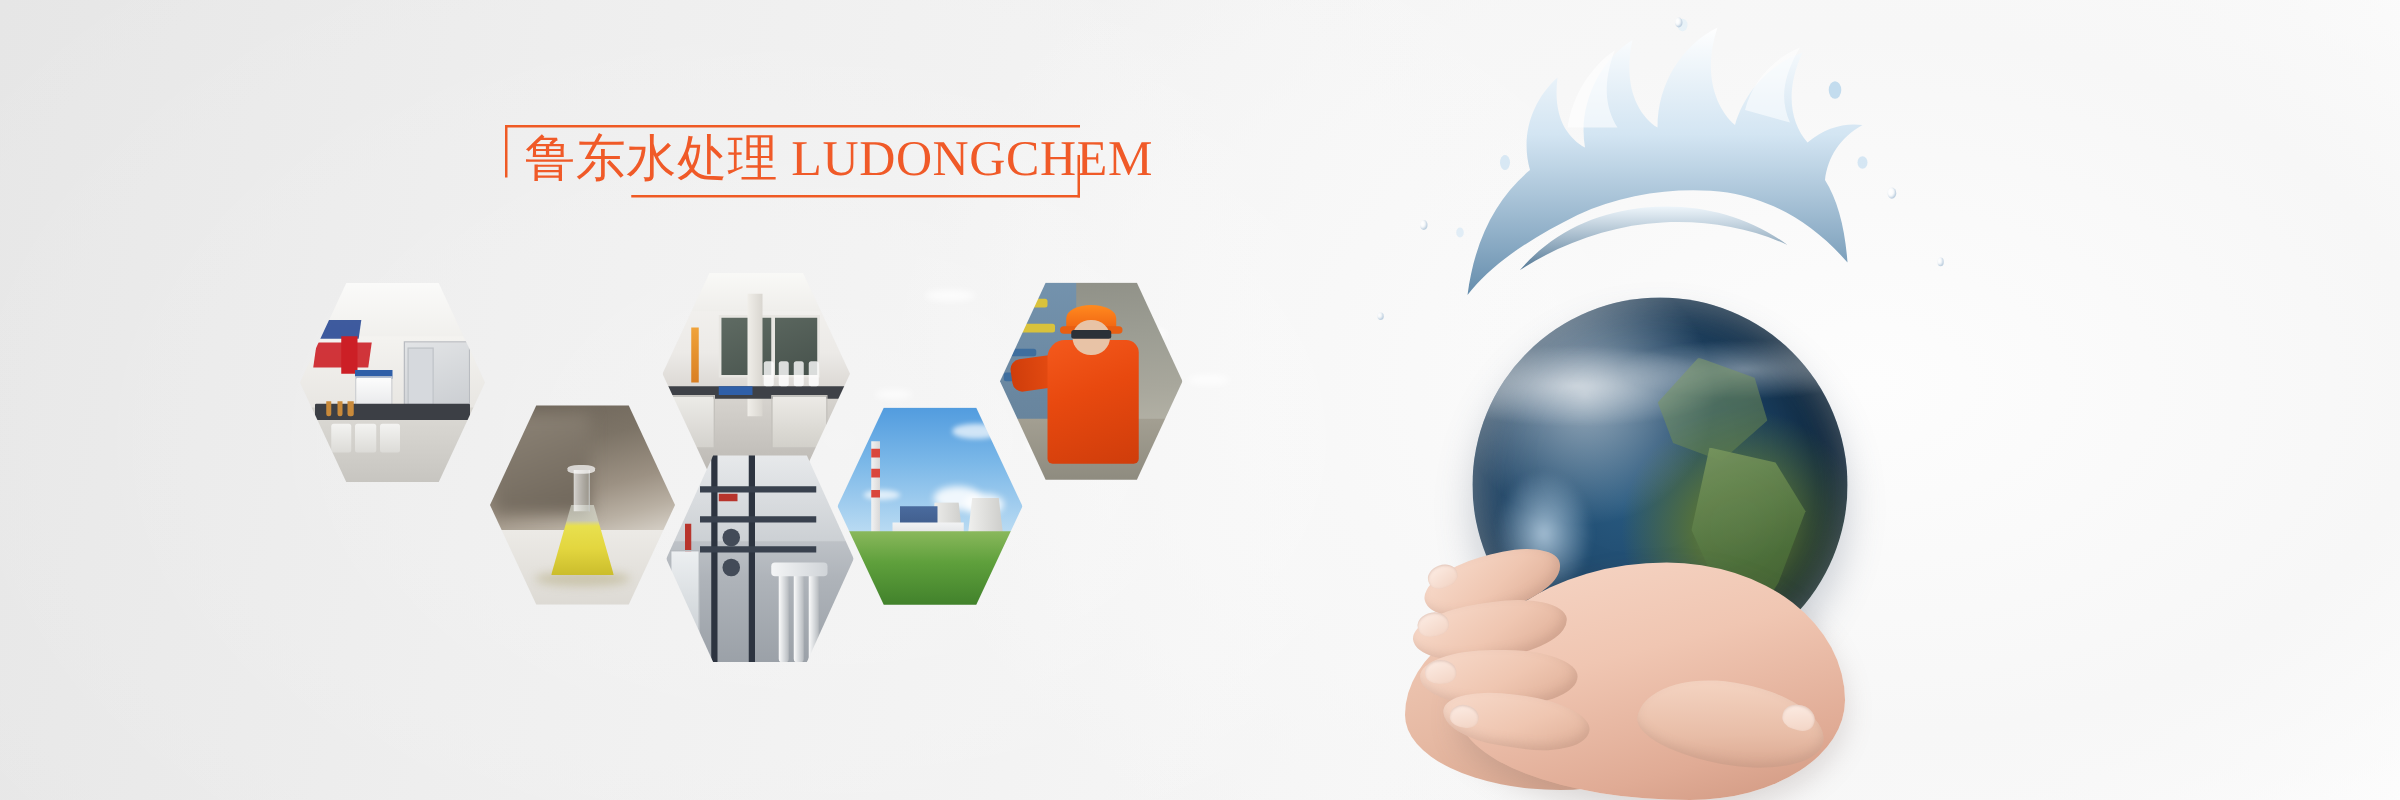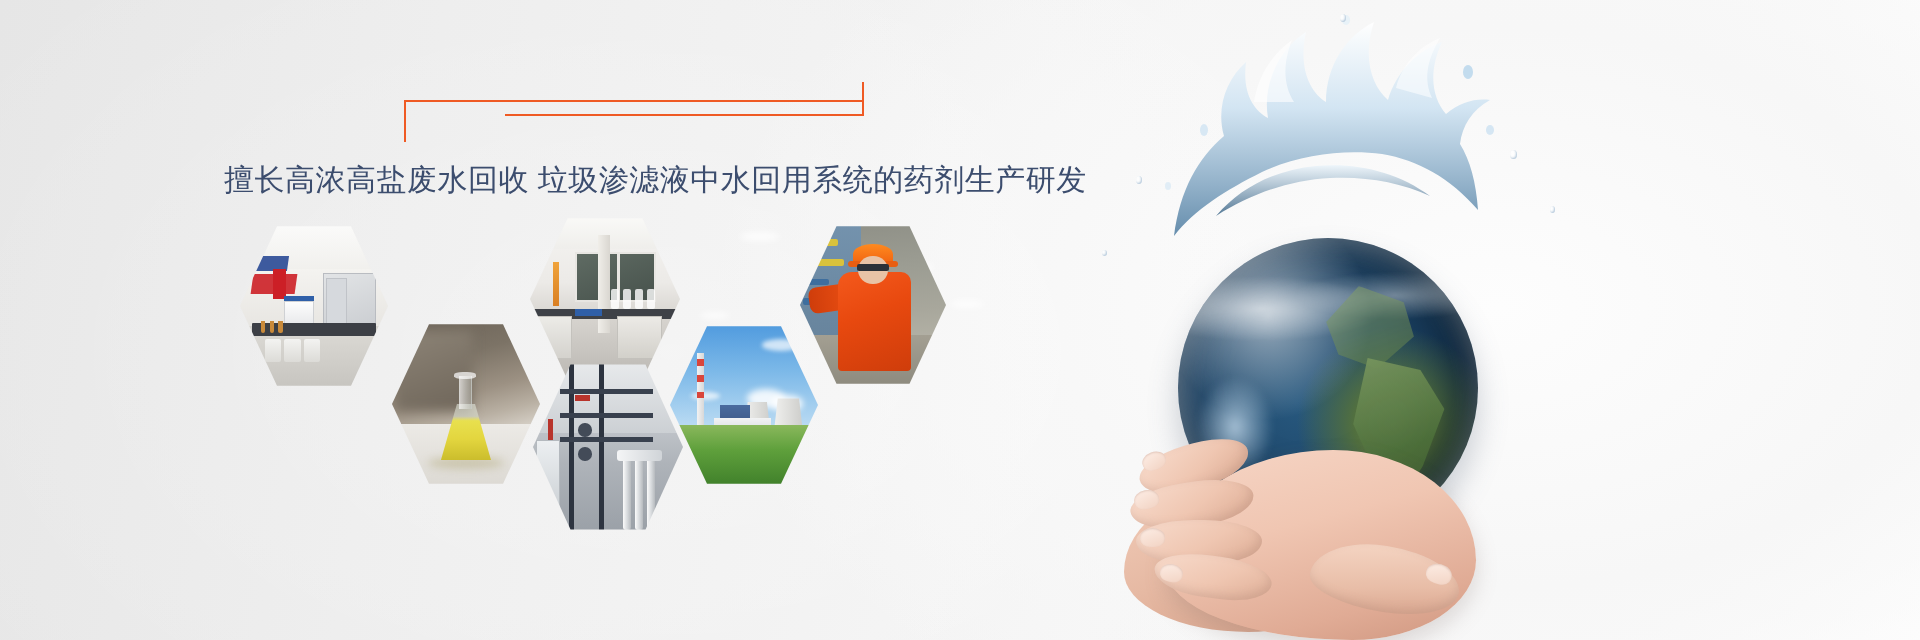--- a/index.html
+++ b/index.html
@@ -265,24 +265,24 @@
   <div class="wisp" style="left:950px;top:300px;width:34px;height:8px;"></div>
   <div class="wisp" style="left:700px;top:312px;width:30px;height:7px;"></div>
   <div class="wisp" style="left:820px;top:352px;width:44px;height:9px;"></div>
 
   <div class="headline">
     <div class="title-frame">
       <span class="frame-tl"></span>
       <span class="frame-tl-v"></span>
       <span class="frame-br"></span>
       <span class="frame-br-v"></span>
+      <div class="title-text">鲁东水处理 LUDONGCHEM</div>
     </div>
   </div>
 
-  <div class="subtitle">擅长高浓高盐废水回收 垃圾渗滤液中水回用系统的药剂生产研发</div>
 
   <div class="hexwrap">
 
     <div class="hex hx1">
       <div class="inner">
         <div class="lab-ceiling"></div>
         <div class="lab-wall"></div>
         <div class="lab-red-a"></div>
         <div class="lab-red-b"></div>
         <div class="lab-red-c"></div>

